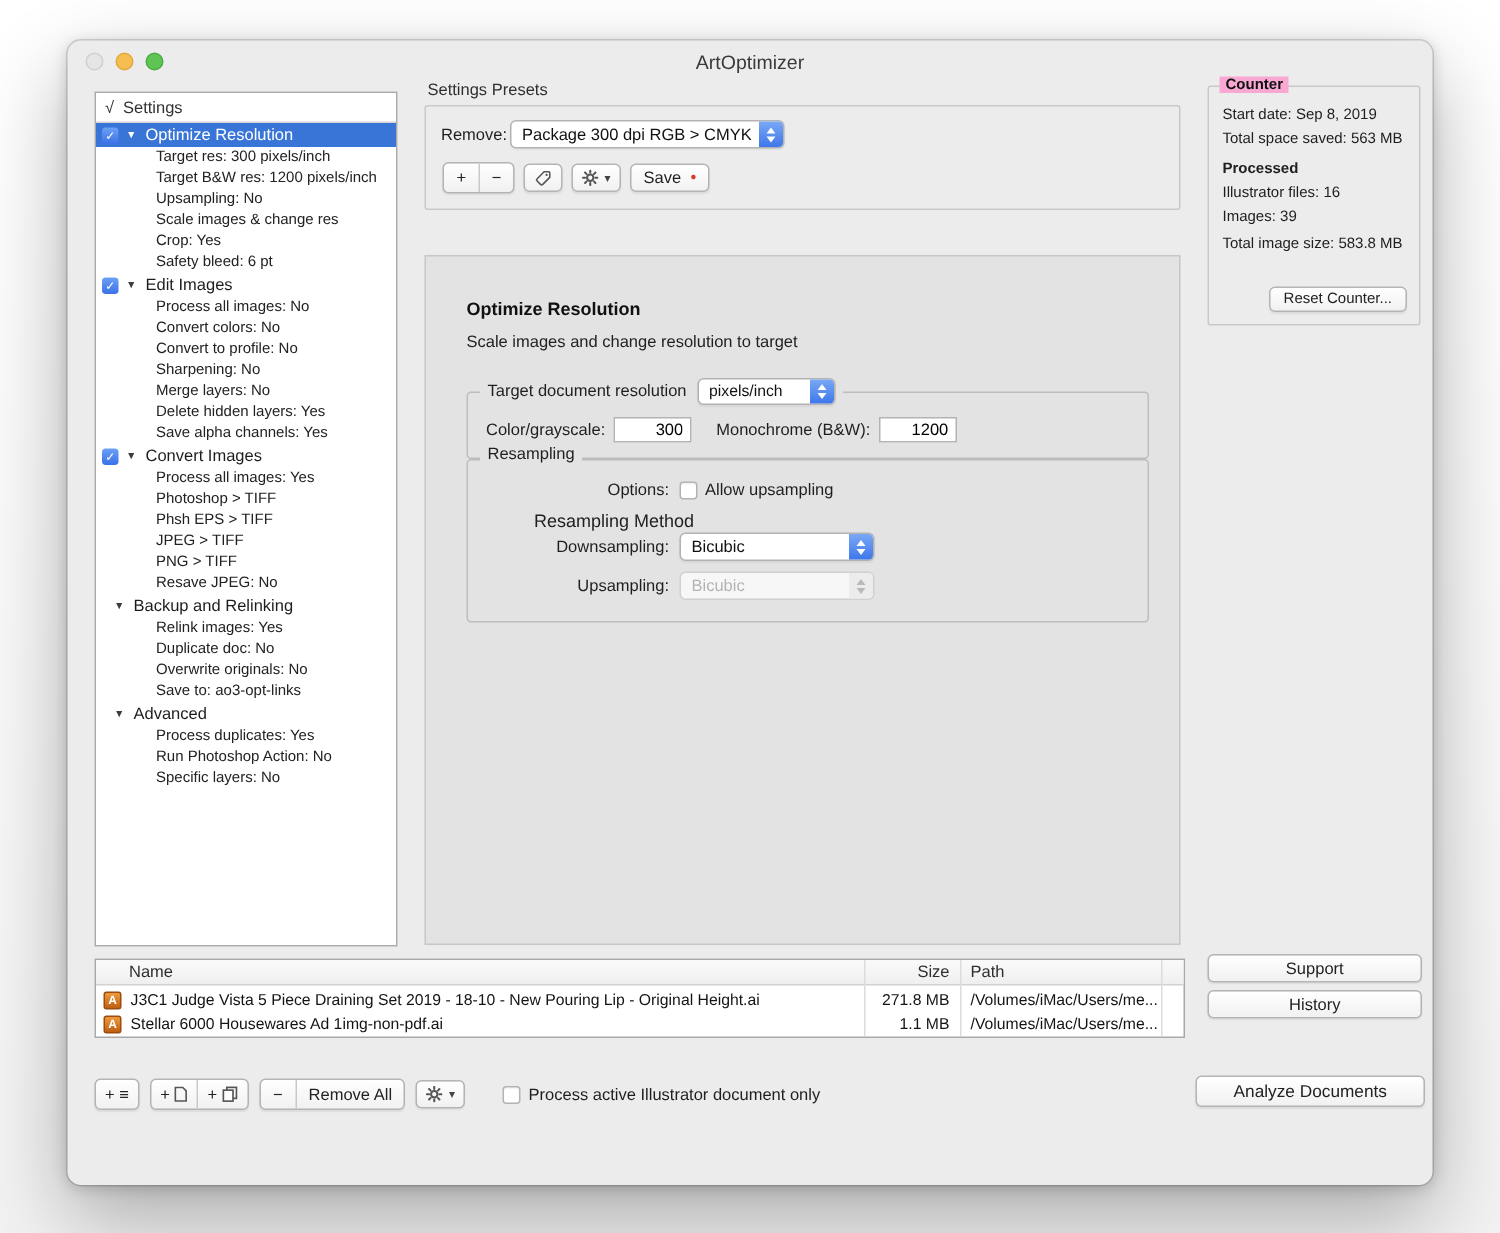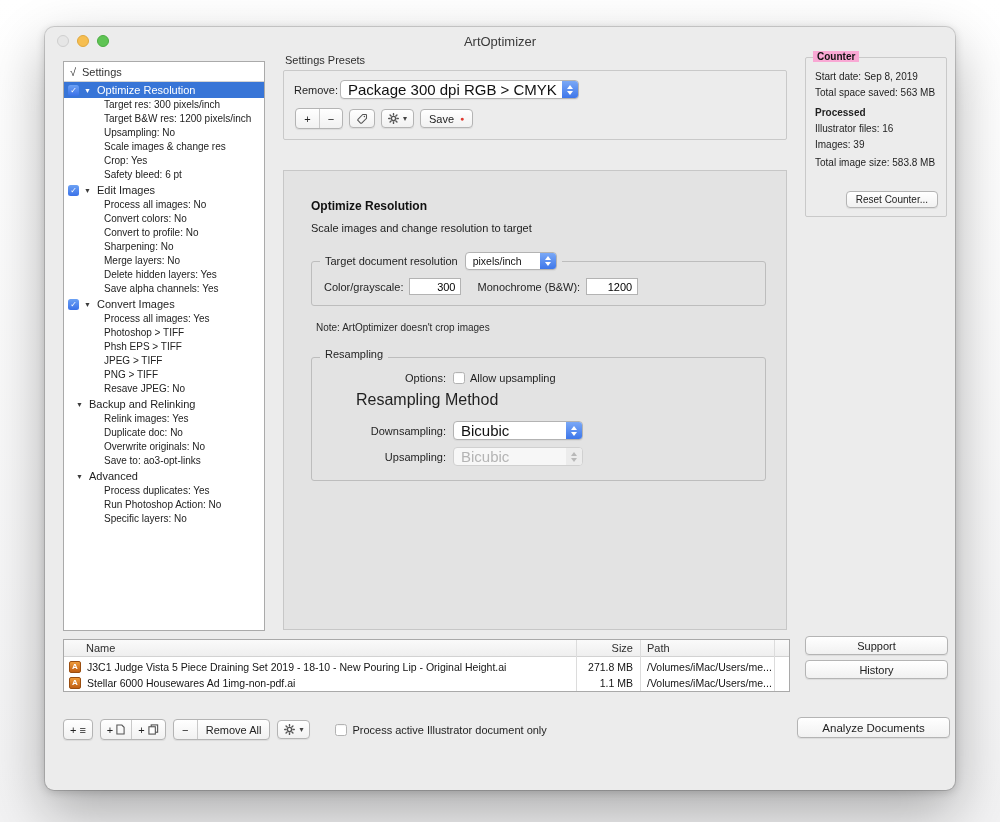--- a/index.html
+++ b/index.html
@@ -56,26 +56,26 @@
              padding:0 5px;font-size:11px;color:#1f1f1f;}
   .target-box{padding:16px 12px 10px;}
   .fields{display:flex;align-items:center;font-size:11px;color:#1f1f1f;}
   .num{width:52px;height:17px;border:1px solid #b3b3b3;background:#fff;font-size:11px;text-align:right;
        padding:0 5px;font-family:inherit;margin-left:6px;}
   .note{font-size:10px;color:#2a2a2a;margin:16px 0 24px 5px;}
   .resample-box{padding:14px 12px 14px 6px;}
   .r-row{display:flex;align-items:center;margin-bottom:7px;font-size:11px;color:#1f1f1f;}
   .r-row:last-child{margin-bottom:0;}
   .r-label{width:128px;text-align:right;margin-right:7px;flex:0 0 128px;}
-  .method-hdr{margin:3px 0 12px 38px;font-size:16px;color:#1f1f1f;}
+  .method-hdr{margin:3px 0 1px 38px;font-size:12px;color:#1f1f1f;}
   .checkbox{width:12px;height:12px;background:#fff;border:1px solid #b3b3b3;border-radius:2.5px;margin-right:5px;flex:0 0 12px;
             box-shadow:inset 0 1px 1px rgba(0,0,0,.05);}
   
   .select{display:inline-flex;align-items:center;height:19px;background:#fff;border:1px solid #b3b3b3;border-radius:4px;
-          font-size:15px;color:#111;padding-left:7px;box-shadow:0 1px 1px rgba(0,0,0,.05);}
+          font-size:11px;color:#111;padding-left:7px;box-shadow:0 1px 1px rgba(0,0,0,.05);}
   .select .val{flex:1;overflow:hidden;white-space:nowrap;}
   .stepper{width:16px;align-self:stretch;border-radius:0 3px 3px 0;
            background:linear-gradient(180deg,var(--select-blue-light,#7aa8f6),var(--select-blue,#3e77ea));
            display:flex;flex-direction:column;align-items:center;justify-content:center;gap:2px;margin-left:5px;flex:0 0 16px;}
   .stepper .up{width:0;height:0;border-left:3px solid transparent;border-right:3px solid transparent;border-bottom:4px solid #fff;}
   .stepper .dn{width:0;height:0;border-left:3px solid transparent;border-right:3px solid transparent;border-top:4px solid #fff;}
   .select.sm{height:18px;font-size:10.5px;}
   .select.w130{width:130px;}
   .select.disabled{color:#b4b4b4;background:#f7f7f7;border-color:#d0d0d0;box-shadow:none;}
   .select.disabled .stepper{background:#ececec;}
@@ -253,21 +253,20 @@
             </div>
           </div>
           <div class="fields">
             <span>Color/grayscale:</span>
             <input class="num" value="300" style="">
             <span style="margin-left:16px;">Monochrome (B&amp;W):</span>
             <input class="num" value="1200" style="">
           </div>
         </div>
 
-        <div class="note">Note: ArtOptimizer doesn't crop images</div>
 
         <div class="groupbox resample-box">
           <div class="gb-legend" style="gap:0;">
             <span>Resampling</span>
           </div>
           <div class="r-row">
             <span class="r-label">Options:</span>
             <span class="checkbox"></span>
             <span>Allow upsampling</span>
           </div>

